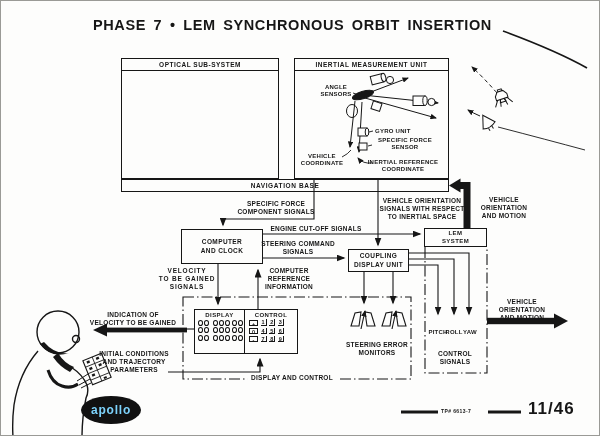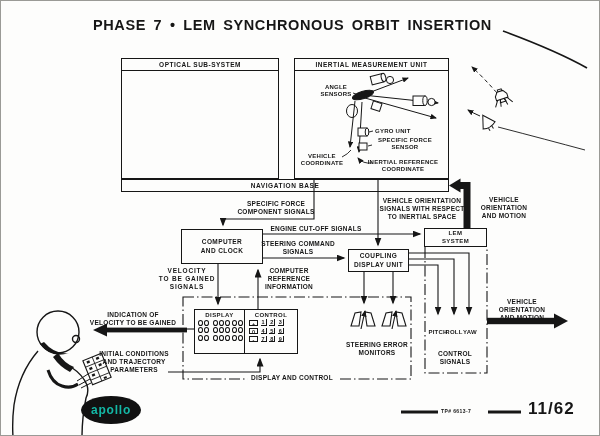--- a/index.html
+++ b/index.html
@@ -43,21 +43,21 @@
   .lamp{width:3.8px;height:3.8px;border:1.1px solid #161616;border-radius:50%;margin-right:1.1px;}
   .lampgap{width:3.5px;}
   .keyrow{display:flex;align-items:center;margin:2.2px 0 0 4px;height:6px;}
   .keybox{width:9px;height:6px;border:1px solid #161616;font-weight:700;font-size:5.5px;
     line-height:6px;text-align:center;box-sizing:border-box;}
   .dig{width:6px;height:6.5px;border-bottom:1px solid #161616;border-right:1px solid #161616;
     font-weight:700;font-size:5.5px;line-height:6px;text-align:center;margin-left:2.6px;box-sizing:border-box;}
   
   #logo{position:absolute;left:80px;top:395px;width:60px;height:28px;background:#111;
     border-radius:50%;display:flex;align-items:center;justify-content:center;z-index:3;}
-  #logo span{color:#14b8a6;font-weight:700;font-size:12px;letter-spacing:.8px;}
+  #logo span{color:#7dd3fc;font-weight:700;font-size:12px;letter-spacing:.8px;}
   #lab{position:absolute;left:146px;top:404px;font-weight:800;font-size:13px;
     letter-spacing:.3px;word-spacing:3px;z-index:3;}
   #tp{position:absolute;left:440px;top:407px;font-weight:700;font-size:5px;letter-spacing:.4px;z-index:3;}
   #date{position:absolute;left:527px;top:398px;font-weight:700;font-size:17px;letter-spacing:1px;z-index:3;}
 </style>
 </head>
 <body>
 
 <div id="canvas">
 
@@ -326,15 +326,15 @@
         <span class="dig">8</span>
         <span class="dig">9</span>
       </div>
     </div>
   </div>
 
   <div id="logo">
     <span>apollo</span>
   </div>
   <div id="tp">TP# 6613-7</div>
-  <div id="date">11/62</div>
+  <div id="date">11/46</div>
 
 </div>
 
 </body></html>

